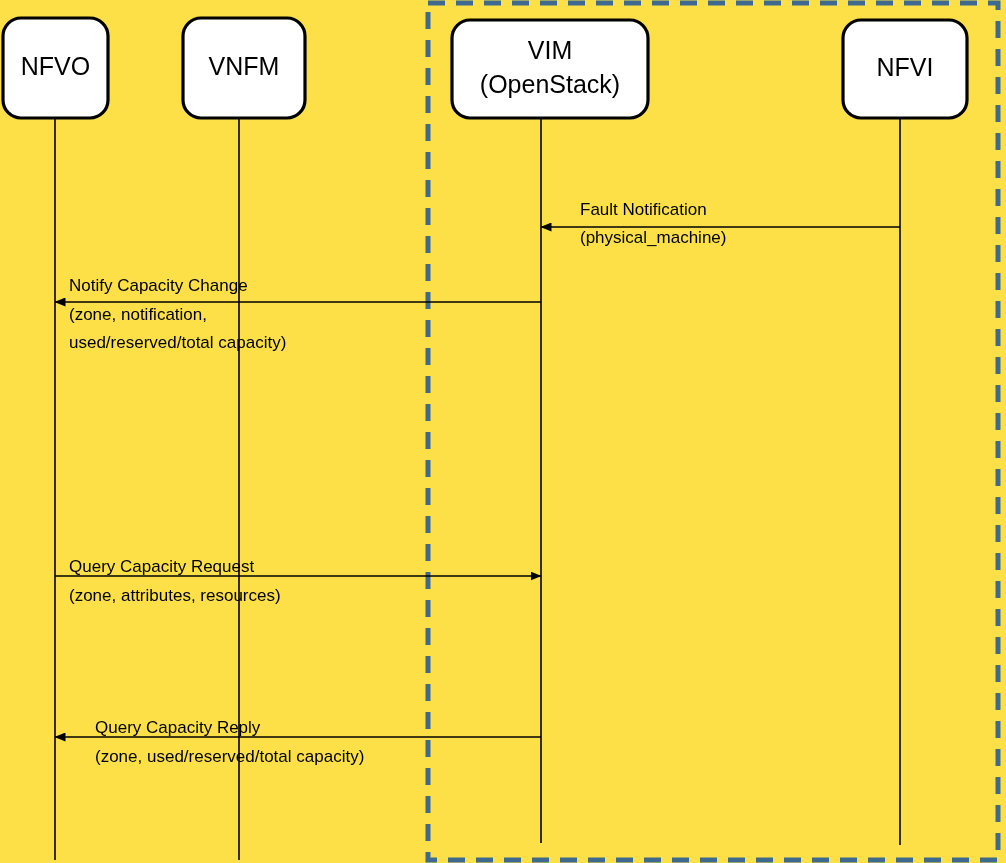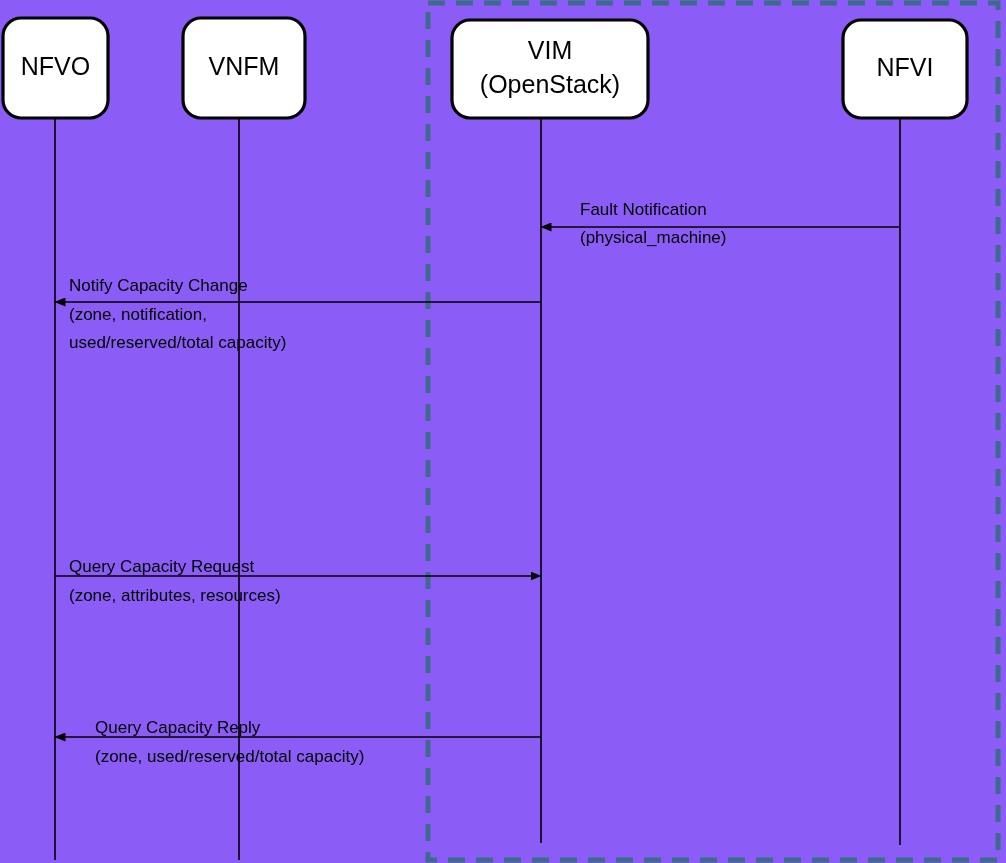--- a/index.html
+++ b/index.html
@@ -8,21 +8,21 @@
     padding: 0;
     background: #ffffff;
   }
   body {
     font-family: "Liberation Sans", sans-serif;
   }
   #diagram-root {
     position: relative;
     width: 1006px;
     height: 863px;
-    background: #8b5cf6;
+    background: #fde047;
     overflow: hidden;
   }
   #diagram-svg {
     position: absolute;
     left: 0;
     top: 0;
     width: 1006px;
     height: 863px;
     display: block;
   }

